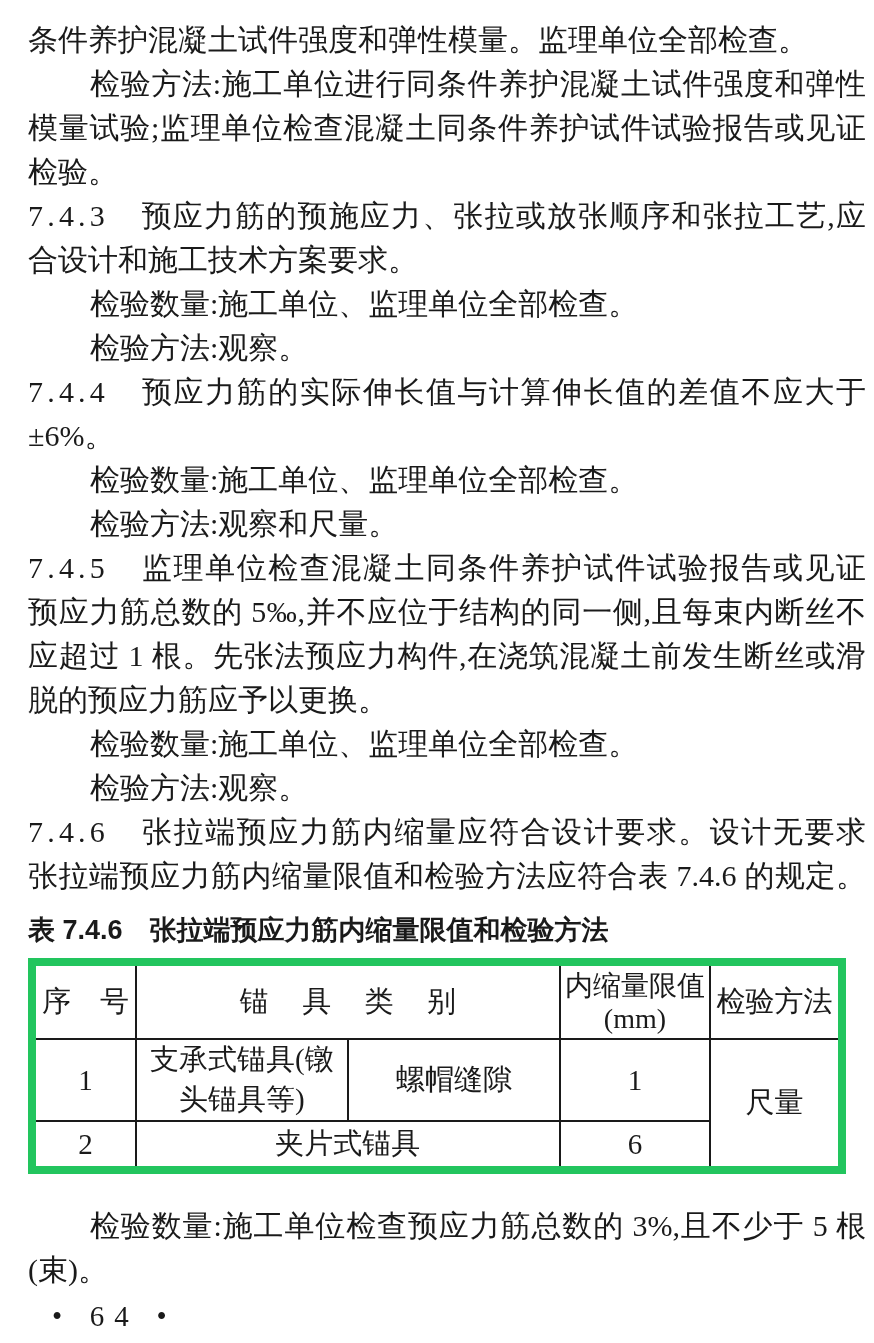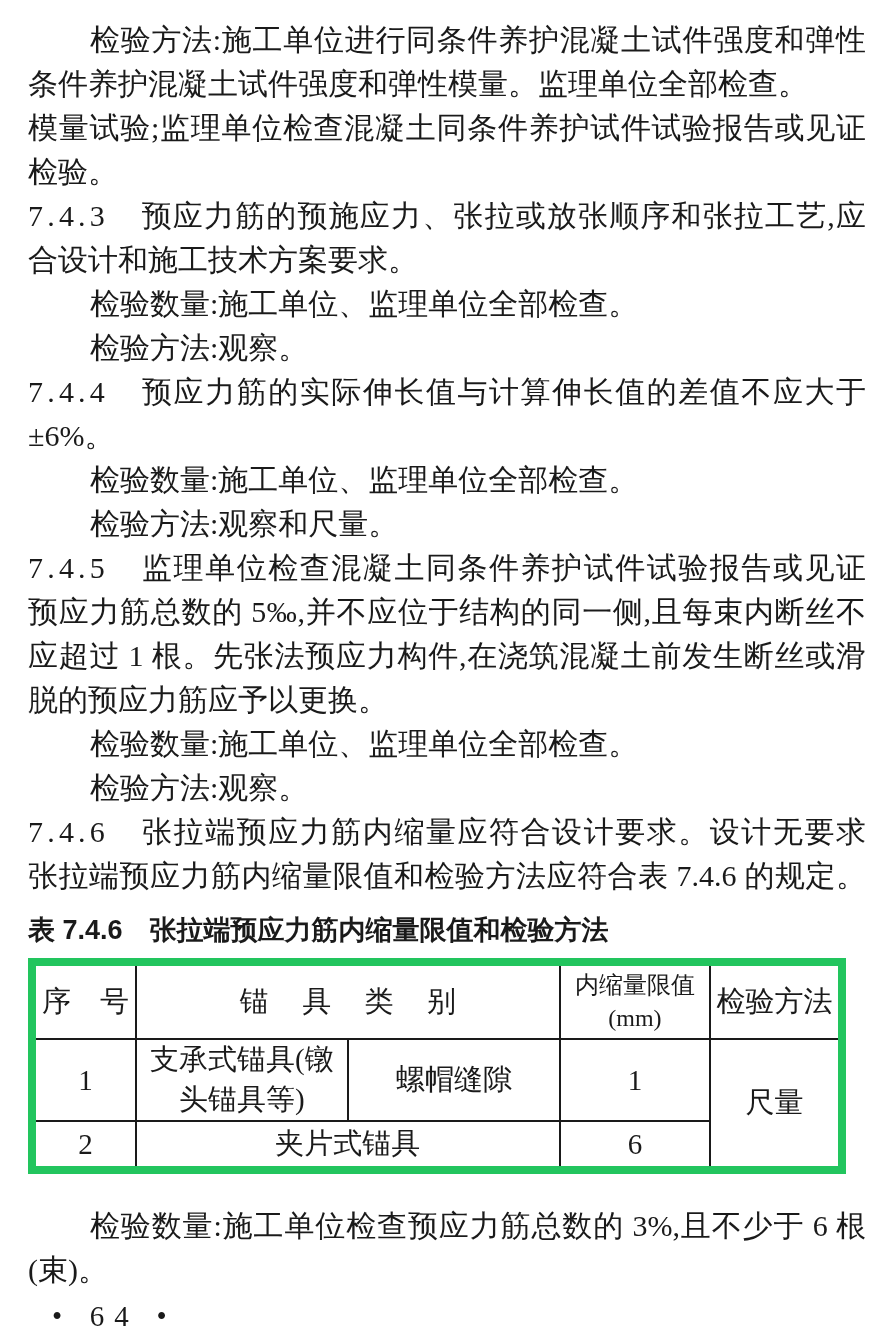--- a/index.html
+++ b/index.html
@@ -65,39 +65,39 @@
     padding: 0;
     overflow: hidden;
   }
   .th-row td { height: 72px; }
   .data-row td { height: 44px; }
   .col-no   { width: 87px; }
   .col-type { width: 374px; }
   .col-sub  { width: 112px; }
   .col-lim  { width: 131px; }
   .col-meth { width: 112px; }
-  .cell-2line { font-size: 24px; line-height: 33px; }
+  .cell-2line { font-size: 28px; line-height: 33px; }
   .sp-wide { letter-spacing: 0.45em; text-indent: 0.45em; }
   .after-table { margin-top: 30px; }
   .footer {
     margin-top: 4px;
     padding-left: 24px;
     font-size: 29px;
     line-height: 40px;
     letter-spacing: 0.35em;
   }
 </style>
 </head>
 <body>
 
 <div class="page">
 
   <div class="flow">
+      <div class="line">条件养护混凝土试件强度和弹性模量。监理单位全部检查。</div>
       <div class="line indent fill">检验方法:施工单位进行同条件养护混凝土试件强度和弹性</div>
-      <div class="line">条件养护混凝土试件强度和弹性模量。监理单位全部检查。</div>
       <div class="line fill">模量试验;监理单位检查混凝土同条件养护试件试验报告或见证</div>
       <div class="line">检验。</div>
       <div class="line fill"><b class="clause-num">7.4.3</b><span>预应力筋的预施应力、张拉或放张顺序和张拉工艺,应符</span></div>
       <div class="line">合设计和施工技术方案要求。</div>
       <div class="line indent">检验数量:施工单位、监理单位全部检查。</div>
       <div class="line indent">检验方法:观察。</div>
       <div class="line fill"><b class="clause-num">7.4.4</b><span>预应力筋的实际伸长值与计算伸长值的差值不应大于</span></div>
       <div class="line">±6%。</div>
       <div class="line indent">检验数量:施工单位、监理单位全部检查。</div>
       <div class="line indent">检验方法:观察和尺量。</div>
@@ -133,19 +133,19 @@
     </tr>
     <tr class="data-row">
       <td>2</td>
       <td colspan="2">夹片式锚具</td>
       <td>6</td>
     </tr>
   </tbody>
     </table>
 
   <div class="flow after-table">
-      <div class="line indent fill">检验数量:施工单位检查预应力筋总数的 3%,且不少于 6 根</div>
+      <div class="line indent fill">检验数量:施工单位检查预应力筋总数的 3%,且不少于 5 根</div>
       <div class="line">(束)。</div>
     </div>
 
   <div class="footer">• 64 •</div>
 
 </div>
 
 </body></html>

